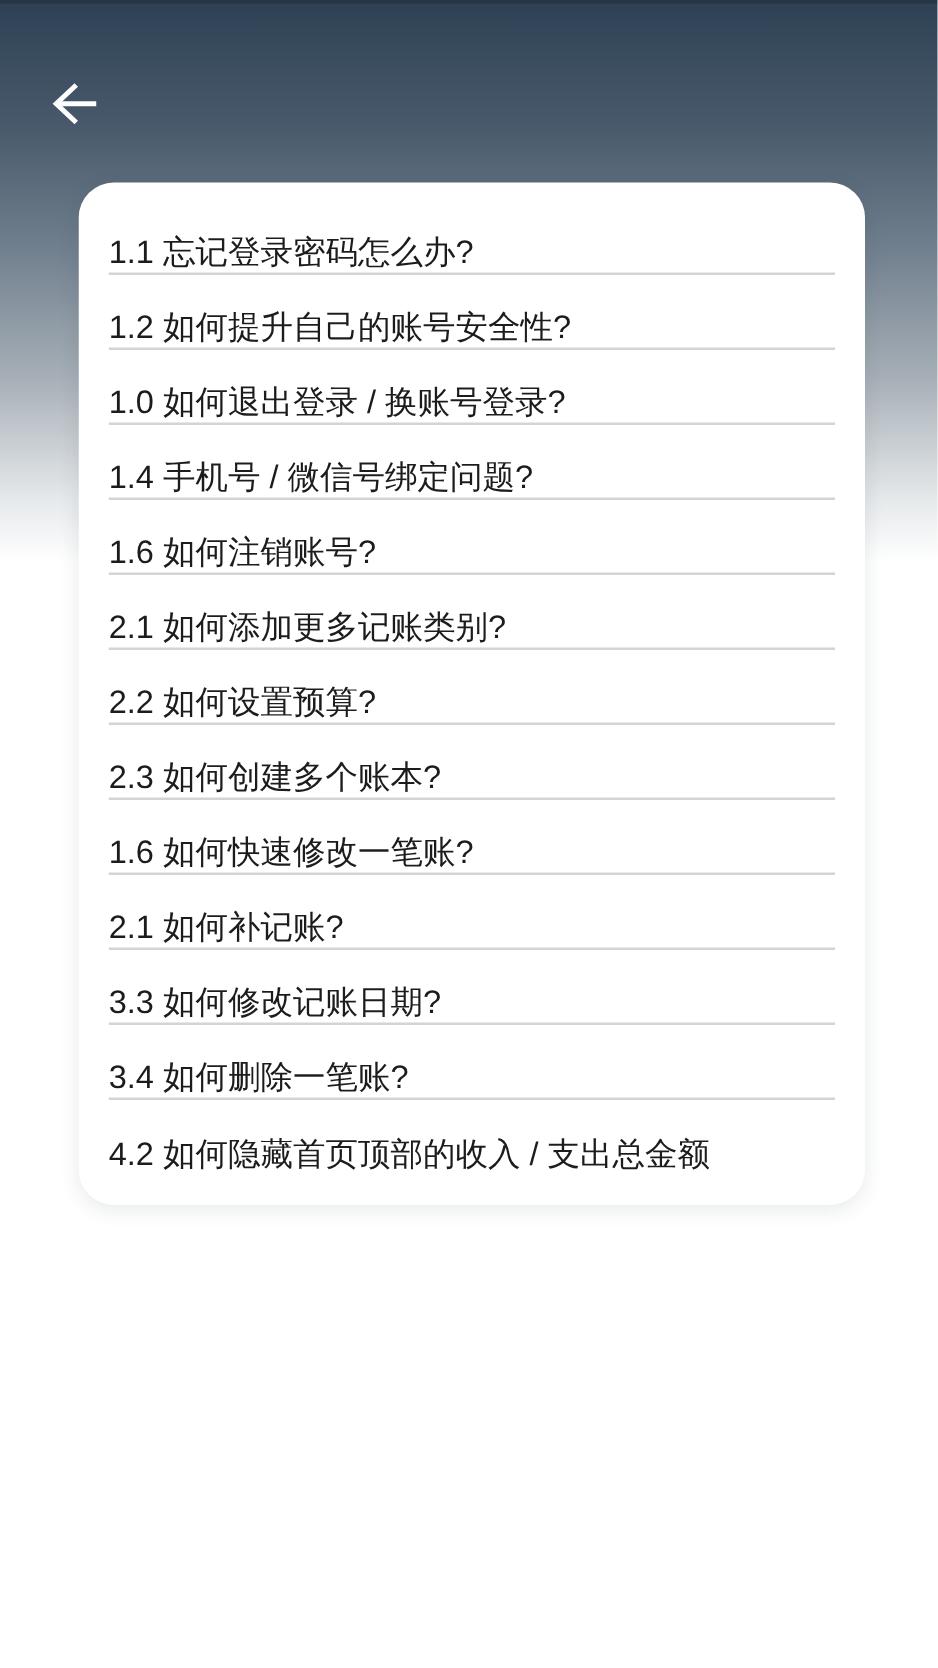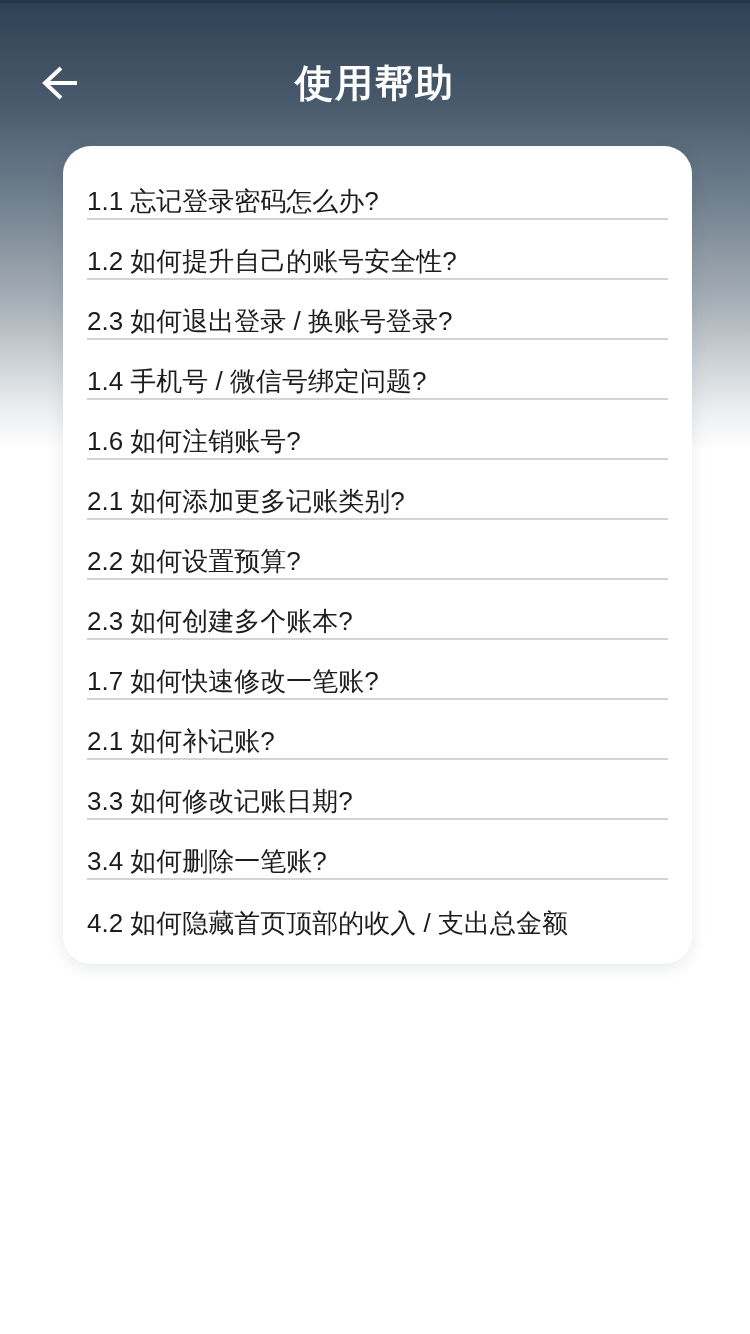--- a/index.html
+++ b/index.html
@@ -74,35 +74,34 @@
 
 <div class="header">
   <button class="back-btn">
     <span>
       <svg width="40" height="42" viewBox="0 0 40 42">
         <path d="M21 6 L5 21 L21 36" fill="none" stroke="#ffffff" stroke-width="4"></path>
         <path d="M5 21 H37" fill="none" stroke="#ffffff" stroke-width="4"></path>
       </svg>
     </span>
   </button>
-  <div class="page-title">使用帮助</div>
 </div>
 
 <div class="help-card">
 
     <div class="help-row">
       <span class="help-row-label">1.1 忘记登录密码怎么办?</span>
     </div>
 
     <div class="help-row">
       <span class="help-row-label">1.2 如何提升自己的账号安全性?</span>
     </div>
 
     <div class="help-row">
-      <span class="help-row-label">2.3 如何退出登录 / 换账号登录?</span>
+      <span class="help-row-label">1.0 如何退出登录 / 换账号登录?</span>
     </div>
 
     <div class="help-row">
       <span class="help-row-label">1.4 手机号 / 微信号绑定问题?</span>
     </div>
 
 
     <div class="help-row">
       <span class="help-row-label">1.6 如何注销账号?</span>
     </div>
@@ -113,21 +112,21 @@
 
     <div class="help-row">
       <span class="help-row-label">2.2 如何设置预算?</span>
     </div>
 
     <div class="help-row">
       <span class="help-row-label">2.3 如何创建多个账本?</span>
     </div>
 
     <div class="help-row">
-      <span class="help-row-label">1.7 如何快速修改一笔账?</span>
+      <span class="help-row-label">1.6 如何快速修改一笔账?</span>
     </div>
 
     <div class="help-row">
       <span class="help-row-label">2.1 如何补记账?</span>
     </div>
 
     <div class="help-row">
       <span class="help-row-label">3.3 如何修改记账日期?</span>
     </div>
 

